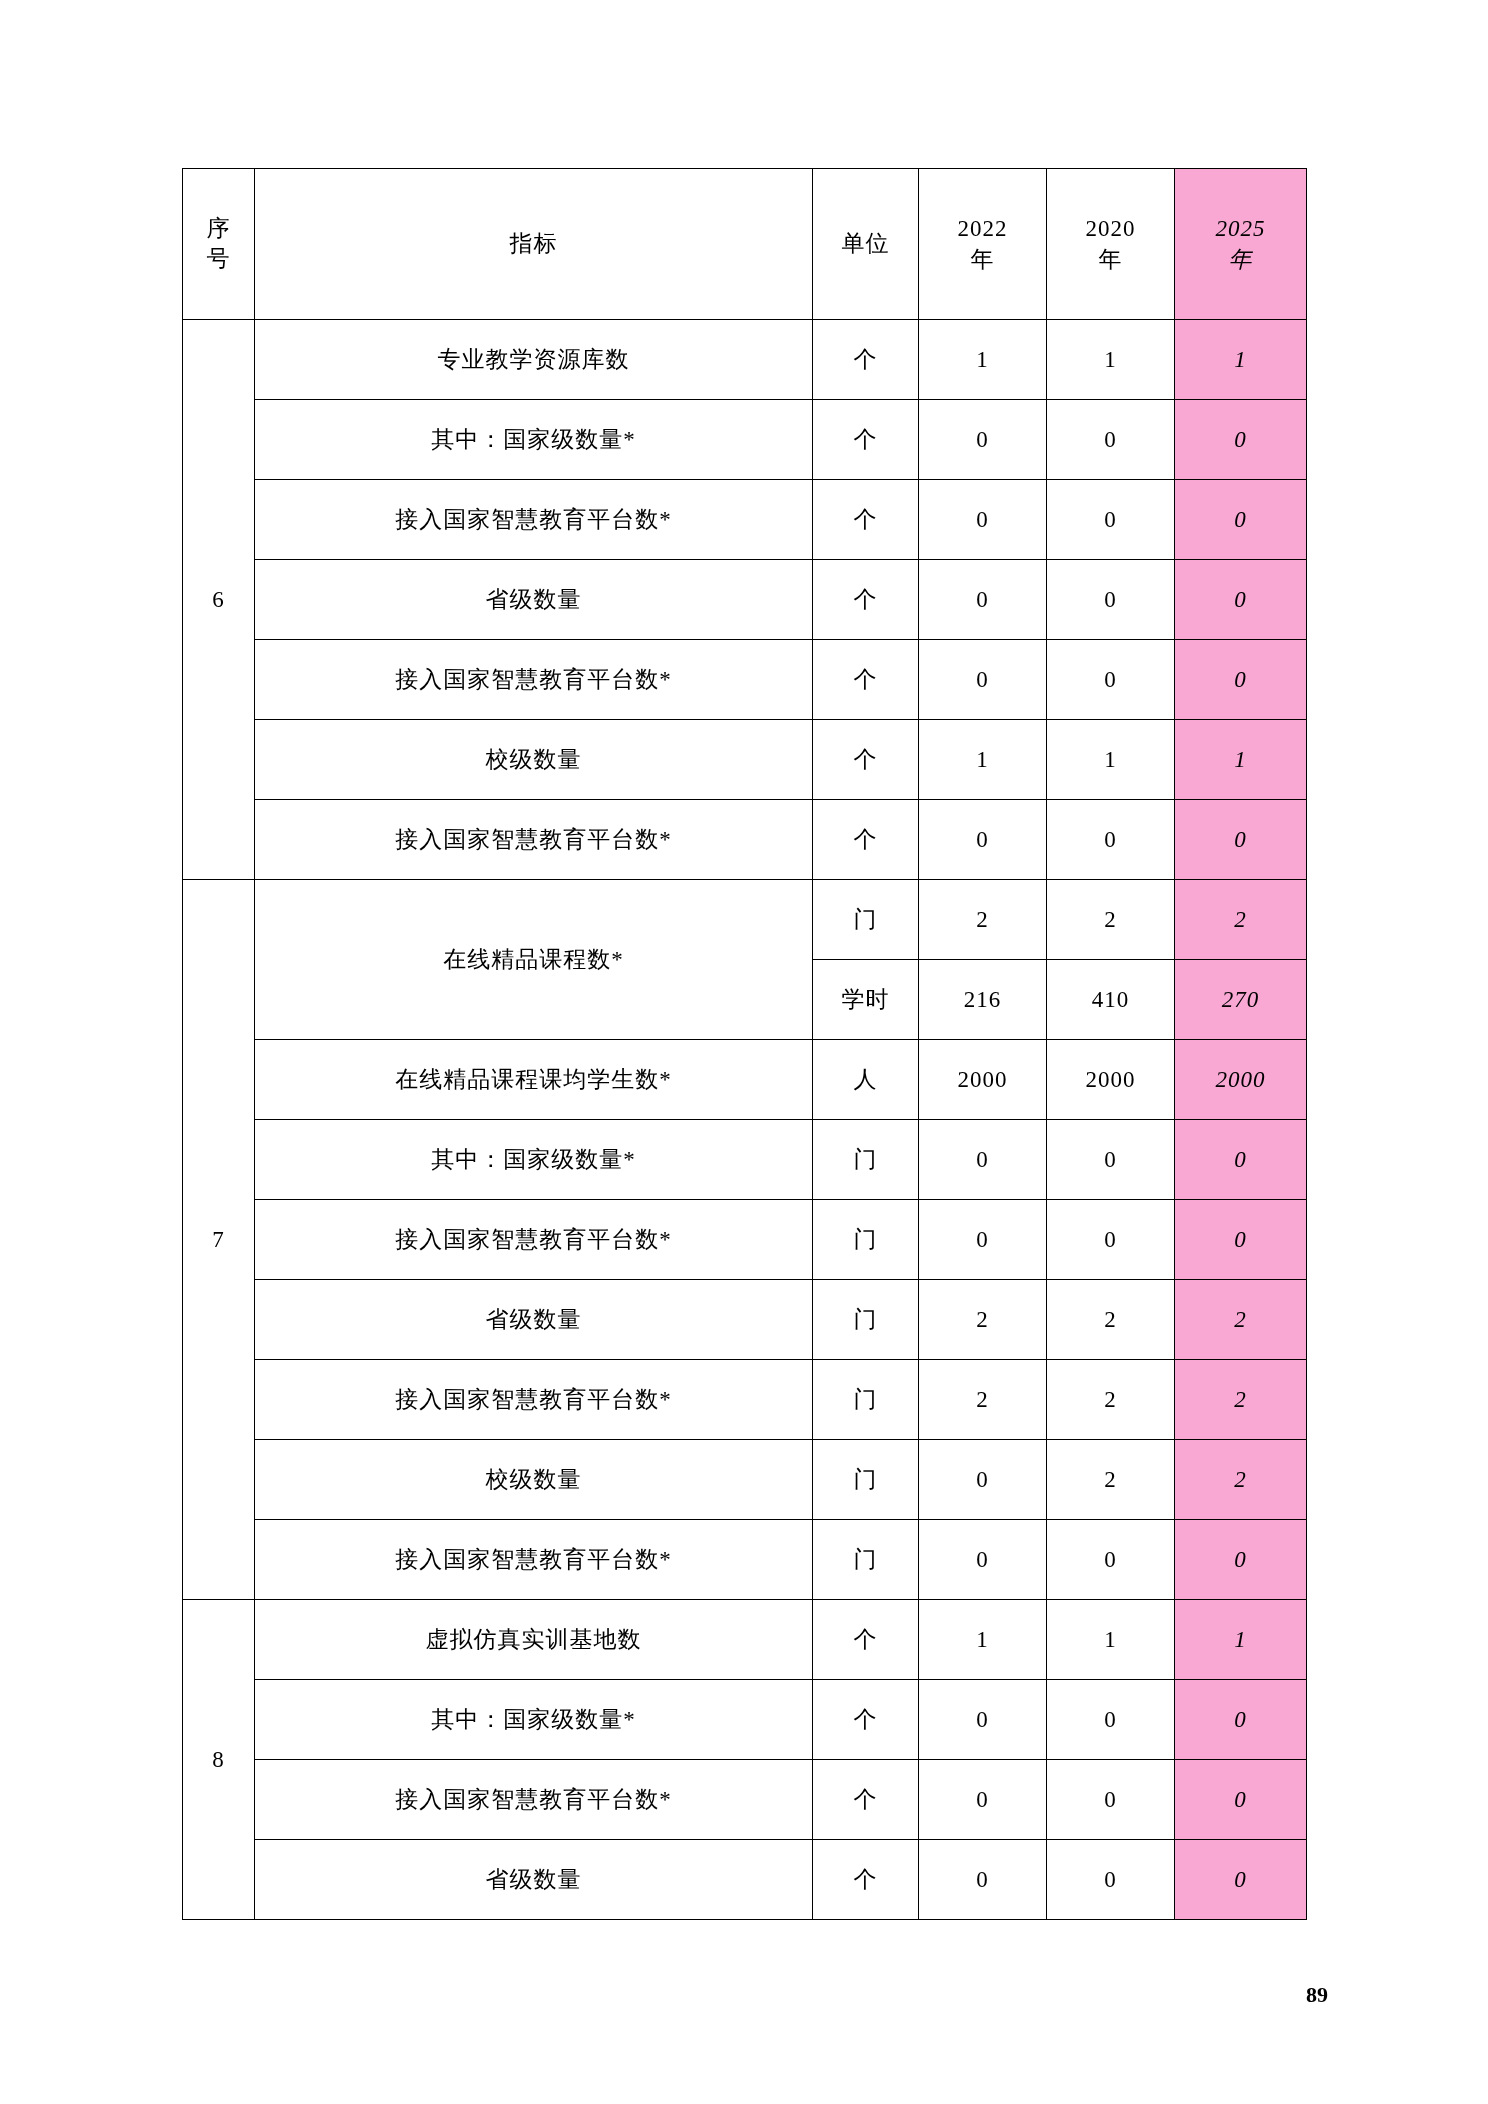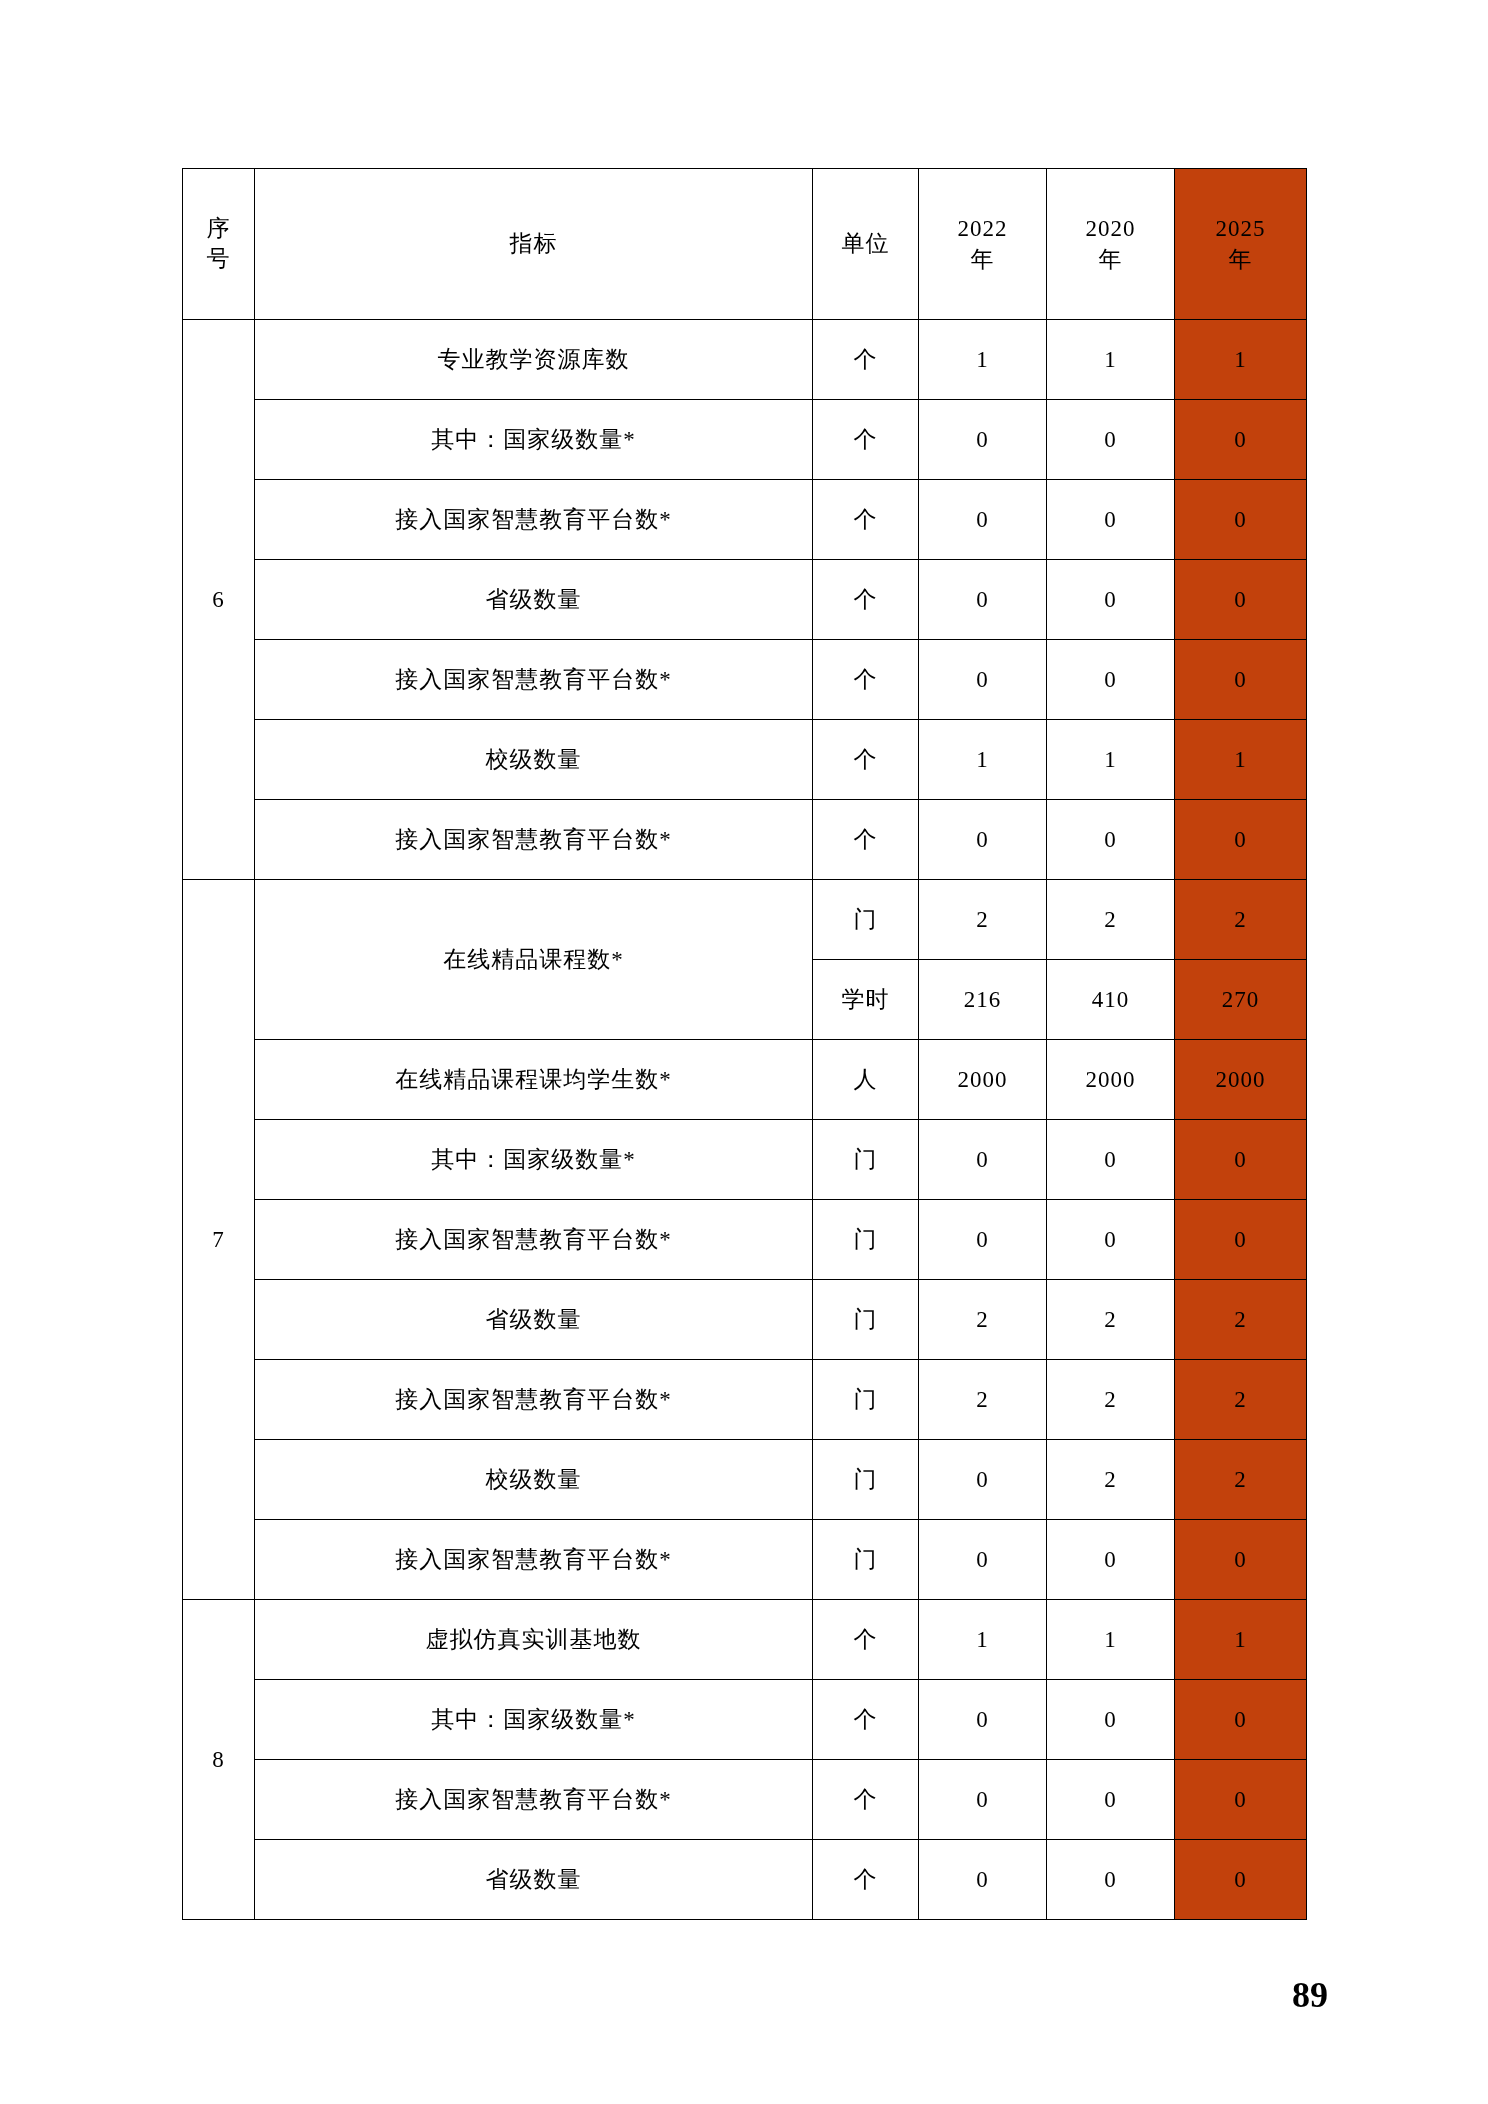--- a/index.html
+++ b/index.html
@@ -49,21 +49,22 @@
     font-size: 25px;
     line-height: 1.35;
   }
   .hdr .vert {
     line-height: 1.3;
   }
   .hdr-year {
     font-size: 25px;
   }
   .highlight {
-    background: #c2410c;
+    background: #f9a8d4;
+    font-style: italic;
   }
   .row-cell {
     height: 79px;
   }
   .ind-1 {
     text-align: left;
     padding-left: 26px;
     font-size: 24px;
   }
   .ind-2 {
@@ -77,22 +78,22 @@
   .num {
     font-size: 23px;
     font-family: "Liberation Serif", serif;
   }
   .unit {
     font-size: 24px;
   }
   .pagenum {
     position: absolute;
     right: 160px;
-    bottom: 88px;
-    font-size: 36px;
+    bottom: 96px;
+    font-size: 22px;
     font-weight: bold;
     font-family: "Liberation Serif", serif;
   }
 </style>
 </head>
 <body>
 
 <div class="page">
 
   <table class="stats">

